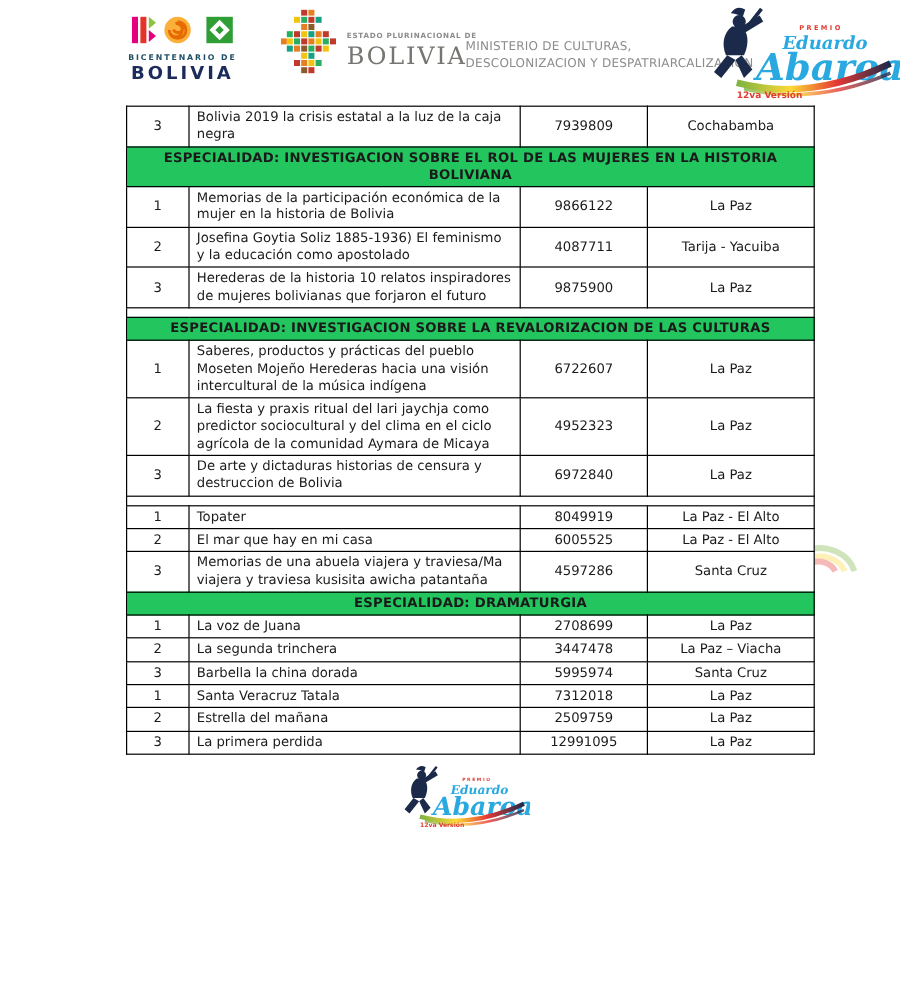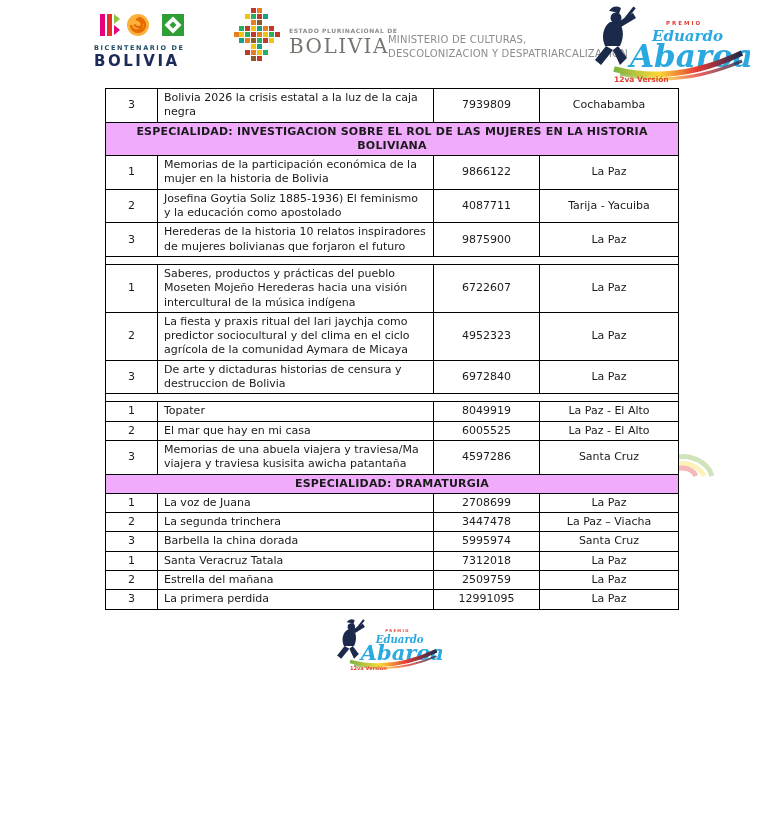--- a/index.html
+++ b/index.html
@@ -2,39 +2,39 @@
 <html><head>
 <meta charset="utf-8">
 <style>
   html,body{margin:0;padding:0;}
   body{
     width:768px;min-height:838px;background:#ffffff;position:relative;
     font-family:"DejaVu Sans","Liberation Sans",sans-serif;color:#1a1a1a;
   }
   
   .page-header{position:relative;height:88px;}
-  .logo-bicent{position:absolute;left:94px;top:12px;width:116px;text-align:left;}
+  .logo-bicent{position:absolute;left:94px;top:12px;width:116px;text-align:center;}
   .bicent-top{font-size:6.5px;font-weight:bold;letter-spacing:1.6px;color:#1d4e66;margin-top:1px;}
   .bicent-name{font-size:15px;font-weight:bold;letter-spacing:2.5px;color:#1c2b5a;}
   .logo-estado{position:absolute;left:234px;top:8px;display:flex;align-items:center;gap:9px;}
   .estado-text{padding-top:10px;}
   .estado-small{font-size:6px;font-weight:bold;letter-spacing:.6px;color:#8c8c8c;}
   .estado-name{font-family:"DejaVu Serif","Liberation Serif",serif;font-size:20px;letter-spacing:1.5px;color:#77756f;}
   .ministry{position:absolute;left:388px;top:33px;font-size:10px;color:#8c8c8c;line-height:1.4;letter-spacing:.2px;}
   .logo-abaroa-top{position:absolute;left:580px;top:5px;}
   
   .table-wrap{position:relative;z-index:1;}
   table.results{border-collapse:collapse;table-layout:fixed;margin-left:105px;width:573px;background:#fff;}
   table.results td{
     border:1.5px solid #000;font-size:11px;line-height:1.3;vertical-align:middle;
     padding:2px 6px;word-wrap:break-word;
   }
   td.c-num,td.c-code,td.c-place{text-align:center;}
   td.c-title{text-align:left;}
-  td.section{background:#f0abfc;font-weight:bold;text-align:center;letter-spacing:.2px;padding:3px 10px;}
+  td.section{background:#22c55e;font-weight:bold;text-align:center;letter-spacing:.2px;padding:3px 10px;}
   tr.spacer td{height:7px;padding:0;}
   
   .watermark{position:absolute;left:648px;top:436px;z-index:0;opacity:.35;}
   
   .page-footer{margin-top:8px;display:flex;justify-content:center;}
   
   .t-premio{font-size:5.5px;letter-spacing:2px;fill:#e03c31;font-weight:bold;}
   .t-eduardo{font-family:"DejaVu Serif","Liberation Serif",serif;font-style:italic;font-weight:bold;font-size:15px;fill:#2aa9e0;}
   .t-abaroa{font-family:"DejaVu Serif","Liberation Serif",serif;font-style:italic;font-weight:bold;font-size:31px;fill:#2aa9e0;}
   .t-version{font-size:7.5px;fill:#e03c31;font-weight:bold;}
@@ -159,21 +159,21 @@
   <table class="results">
     <colgroup>
       <col style="width:52px">
         <col style="width:276px">
         <col style="width:106px">
         <col style="width:139px">
     </colgroup>
     <tbody>
         <tr>
           <td class="c-num">3</td>
-          <td class="c-title">Bolivia 2026 la crisis estatal a la luz de la caja negra</td>
+          <td class="c-title">Bolivia 2019 la crisis estatal a la luz de la caja negra</td>
           <td class="c-code">7939809</td>
           <td class="c-place">Cochabamba</td>
         </tr>
         <tr>
           <td colspan="4" class="section">ESPECIALIDAD: INVESTIGACION SOBRE EL ROL DE LAS MUJERES EN LA HISTORIA BOLIVIANA</td>
         </tr>
         <tr>
           <td class="c-num">1</td>
           <td class="c-title">Memorias de la participación económica de la mujer en la historia de Bolivia</td>
           <td class="c-code">9866122</td>
@@ -186,20 +186,23 @@
           <td class="c-place">Tarija - Yacuiba</td>
         </tr>
         <tr>
           <td class="c-num">3</td>
           <td class="c-title">Herederas de la historia 10 relatos inspiradores de mujeres bolivianas que forjaron el futuro</td>
           <td class="c-code">9875900</td>
           <td class="c-place">La Paz</td>
         </tr>
         <tr class="spacer">
           <td colspan="4"></td>
+        </tr>
+        <tr>
+          <td colspan="4" class="section">ESPECIALIDAD: INVESTIGACION SOBRE LA REVALORIZACION DE LAS CULTURAS</td>
         </tr>
         <tr>
           <td class="c-num">1</td>
           <td class="c-title">Saberes, productos y prácticas del pueblo Moseten Mojeño Herederas hacia una visión intercultural de la música indígena</td>
           <td class="c-code">6722607</td>
           <td class="c-place">La Paz</td>
         </tr>
         <tr>
           <td class="c-num">2</td>
           <td class="c-title">La fiesta y praxis ritual del lari jaychja como predictor sociocultural y del clima en el ciclo agrícola de la comunidad Aymara de Micaya</td>

